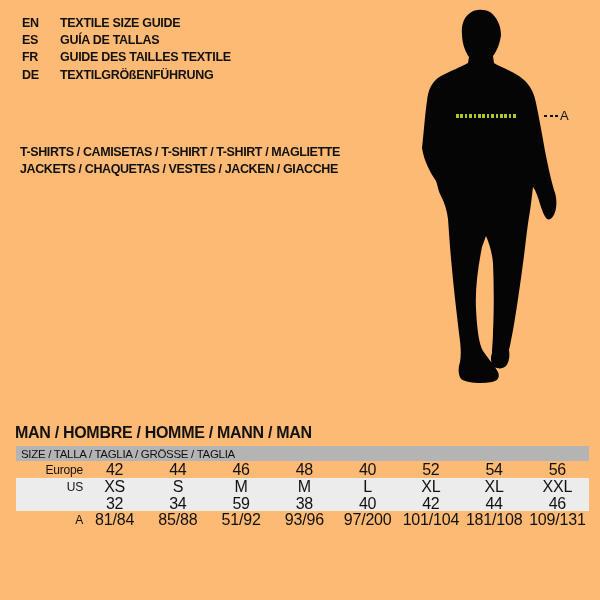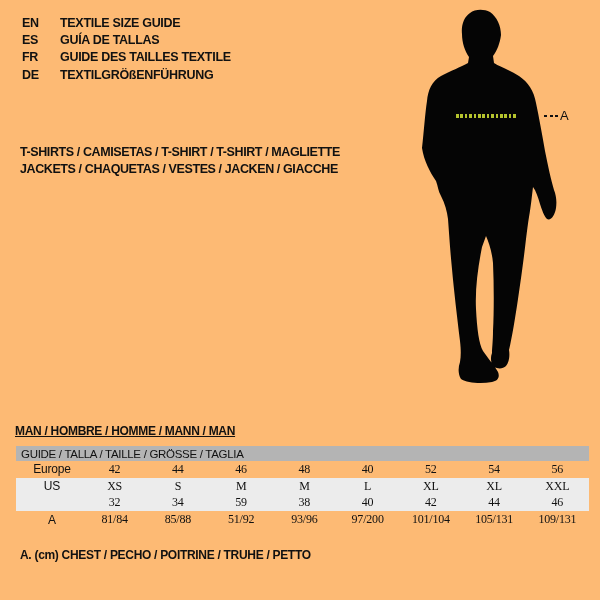--- a/index.html
+++ b/index.html
@@ -20,31 +20,31 @@
   .chest-line{
     position:absolute;left:456px;top:114px;width:61px;height:3.5px;
     background:repeating-linear-gradient(90deg,#b5c42e 0 2.6px,transparent 2.6px 4.4px);
   }
   .a-line{
     position:absolute;left:544px;top:115px;width:14px;height:2.4px;
     background:repeating-linear-gradient(90deg,#111 0 3px,transparent 3px 5.6px);
   }
   .a-label{position:absolute;left:560px;top:108px;font-size:13px;font-weight:500;}
   
-  .section-title{position:absolute;left:15px;top:424px;font-size:12px;font-weight:700;letter-spacing:-0.3px;text-decoration:underline;}
+  .section-title{position:absolute;left:15px;top:424px;font-size:16px;font-weight:700;letter-spacing:-0.3px;}
   
   .size-table{position:absolute;left:16px;top:446px;width:573px;}
   .thead{
     background:#b4b4b4;height:15px;display:flex;align-items:center;
     padding-left:5px;font-size:11.5px;font-weight:500;letter-spacing:-0.3px;box-sizing:border-box;
   }
   .trow{display:grid;grid-template-columns:67px repeat(8,1fr);height:16.8px;align-items:center;}
   .trow.shaded{background:#ececec;}
-  .tlabel{padding-left:5px;font-size:12px;letter-spacing:-0.2px;text-align:center;}
-  .tcell{font-size:12px;letter-spacing:-0.2px;text-align:center;font-family:Liberation Serif, serif;}
+  .tlabel{padding-left:5px;font-size:12px;letter-spacing:-0.2px;text-align:right;}
+  .tcell{font-size:16px;letter-spacing:-0.2px;text-align:center;}
   
   .footnote{position:absolute;left:20px;top:548px;font-size:12px;font-weight:700;letter-spacing:-0.3px;}
 </style>
 </head>
 <body>
 
 <div class="canvas">
 
   <div class="lang-block">
     <div class="lang-row">
@@ -116,21 +116,21 @@
       C 484,9 475,9 470,13
       Z"></path>
   </svg>
   <div class="chest-line"></div>
   <div class="a-line"></div>
   <div class="a-label">A</div>
 
   <div class="section-title">MAN / HOMBRE / HOMME / MANN / MAN</div>
 
   <div class="size-table">
-    <div class="thead">GUIDE / TALLA / TAILLE / GRÖSSE / TAGLIA</div>
+    <div class="thead">SIZE / TALLA / TAGLIA / GRÖSSE / TAGLIA</div>
 
     <div class="trow">
       <span class="tlabel">Europe</span>
       <span class="tcell">42</span>
       <span class="tcell">44</span>
       <span class="tcell">46</span>
       <span class="tcell">48</span>
       <span class="tcell">40</span>
       <span class="tcell">52</span>
       <span class="tcell">54</span>
@@ -162,20 +162,19 @@
     </div>
 
     <div class="trow">
       <span class="tlabel">A</span>
       <span class="tcell">81/84</span>
       <span class="tcell">85/88</span>
       <span class="tcell">51/92</span>
       <span class="tcell">93/96</span>
       <span class="tcell">97/200</span>
       <span class="tcell">101/104</span>
-      <span class="tcell">105/131</span>
+      <span class="tcell">181/108</span>
       <span class="tcell">109/131</span>
     </div>
   </div>
 
-  <div class="footnote">A. (cm) CHEST / PECHO / POITRINE / TRUHE / PETTO</div>
 
 </div>
 
 </body></html>

